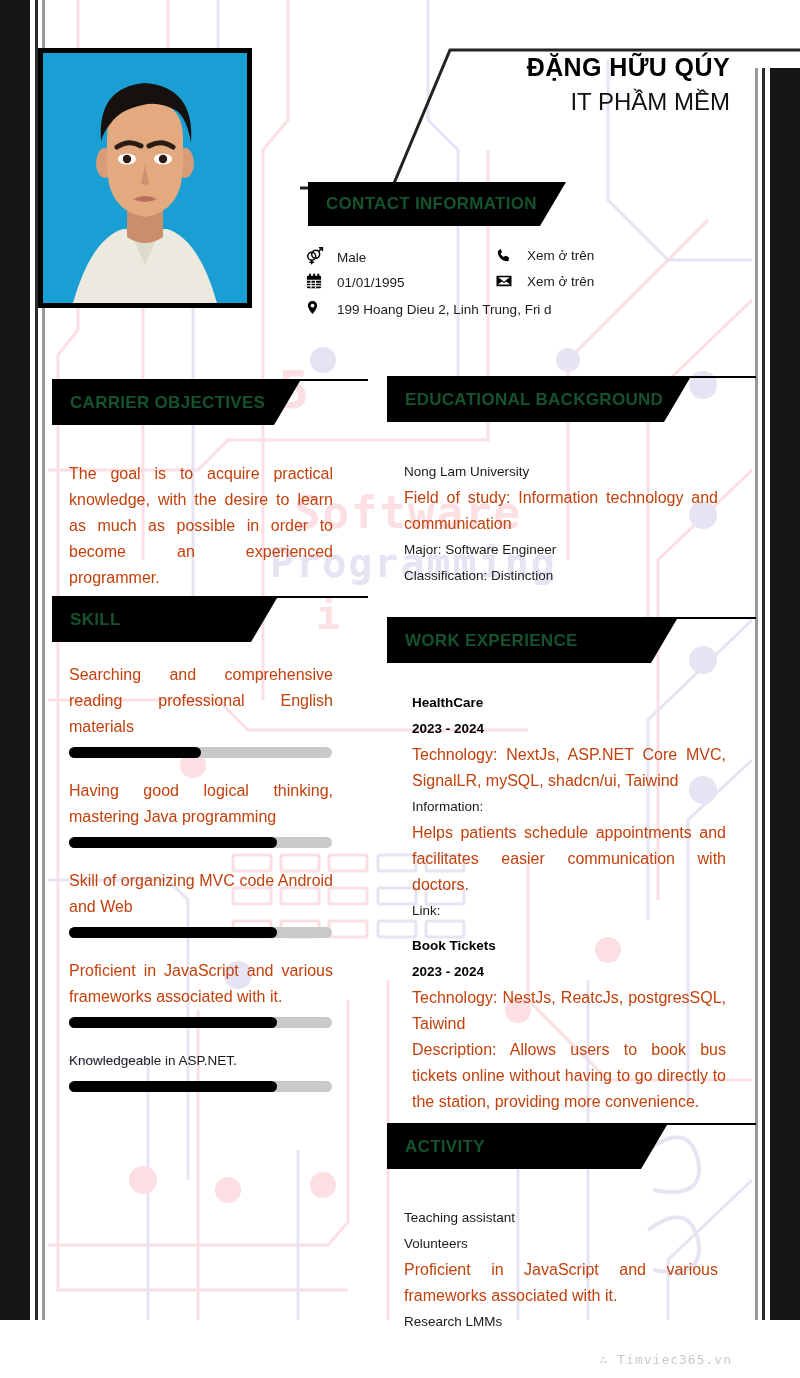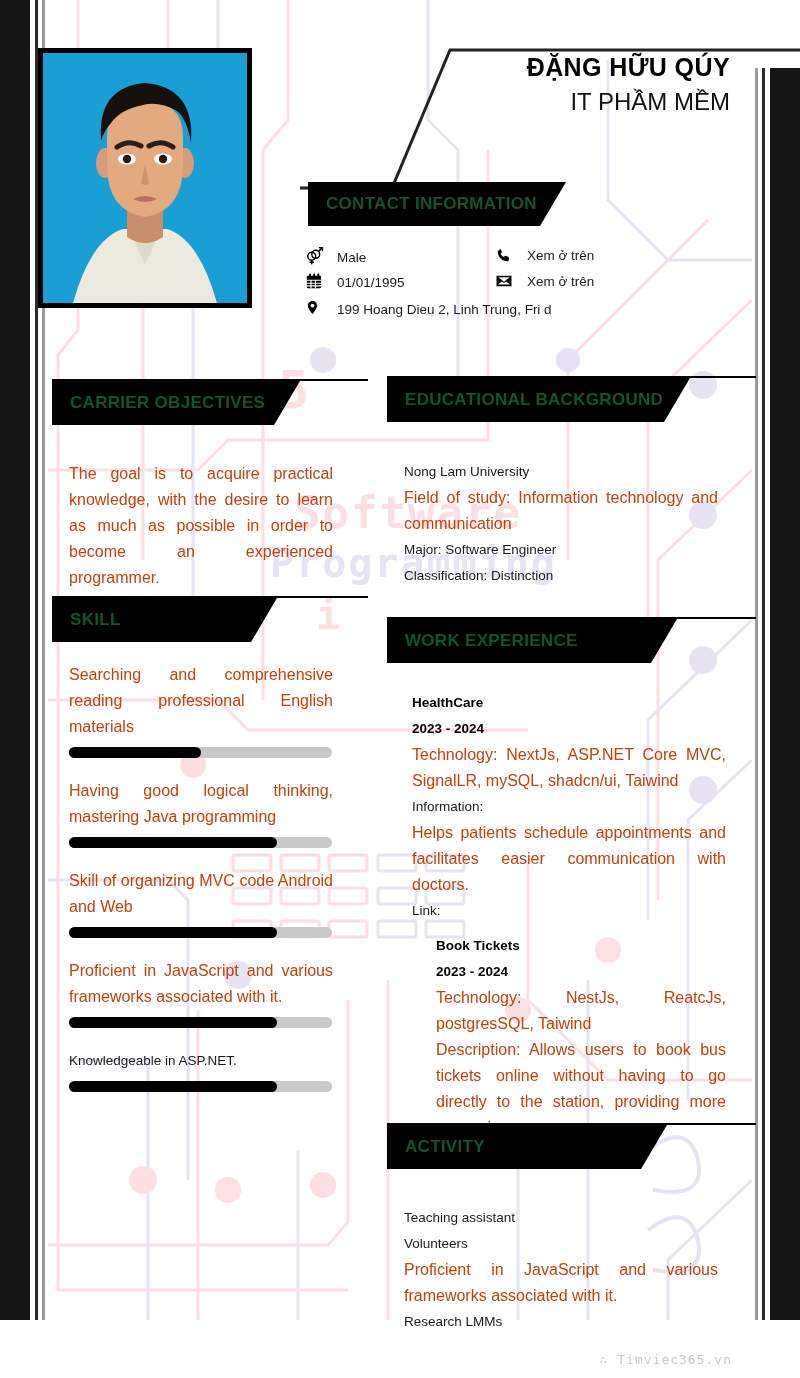--- a/index.html
+++ b/index.html
@@ -488,21 +488,21 @@
 
     <div>
       <div class="bold-line">HealthCare</div>
       <div class="bold-line">2023 - 2024</div>
       <div class="body-text">Technology: NextJs, ASP.NET Core MVC, SignalLR, mySQL, shadcn/ui, Taiwind</div>
       <div class="plain-text">Information:</div>
       <div class="body-text">Helps patients schedule appointments and facilitates easier communication with doctors.</div>
       <div class="plain-text">Link:</div>
     </div>
 
-    <div style="margin-top:9px;margin-left:24px;">
+    <div style="margin-top:9px;">
       <div class="bold-line">Book Tickets</div>
       <div class="bold-line">2023 - 2024</div>
       <div class="body-text">Technology: NestJs, ReatcJs, postgresSQL, Taiwind</div>
       <div class="body-text">Description: Allows users to book bus tickets online without having to go directly to the station, providing more convenience.</div>
     </div>
 
   </div>
 
   <div class="sec" style="left:387px; top:1123px; width:369px;">
     <div class="sec-rule"></div>

